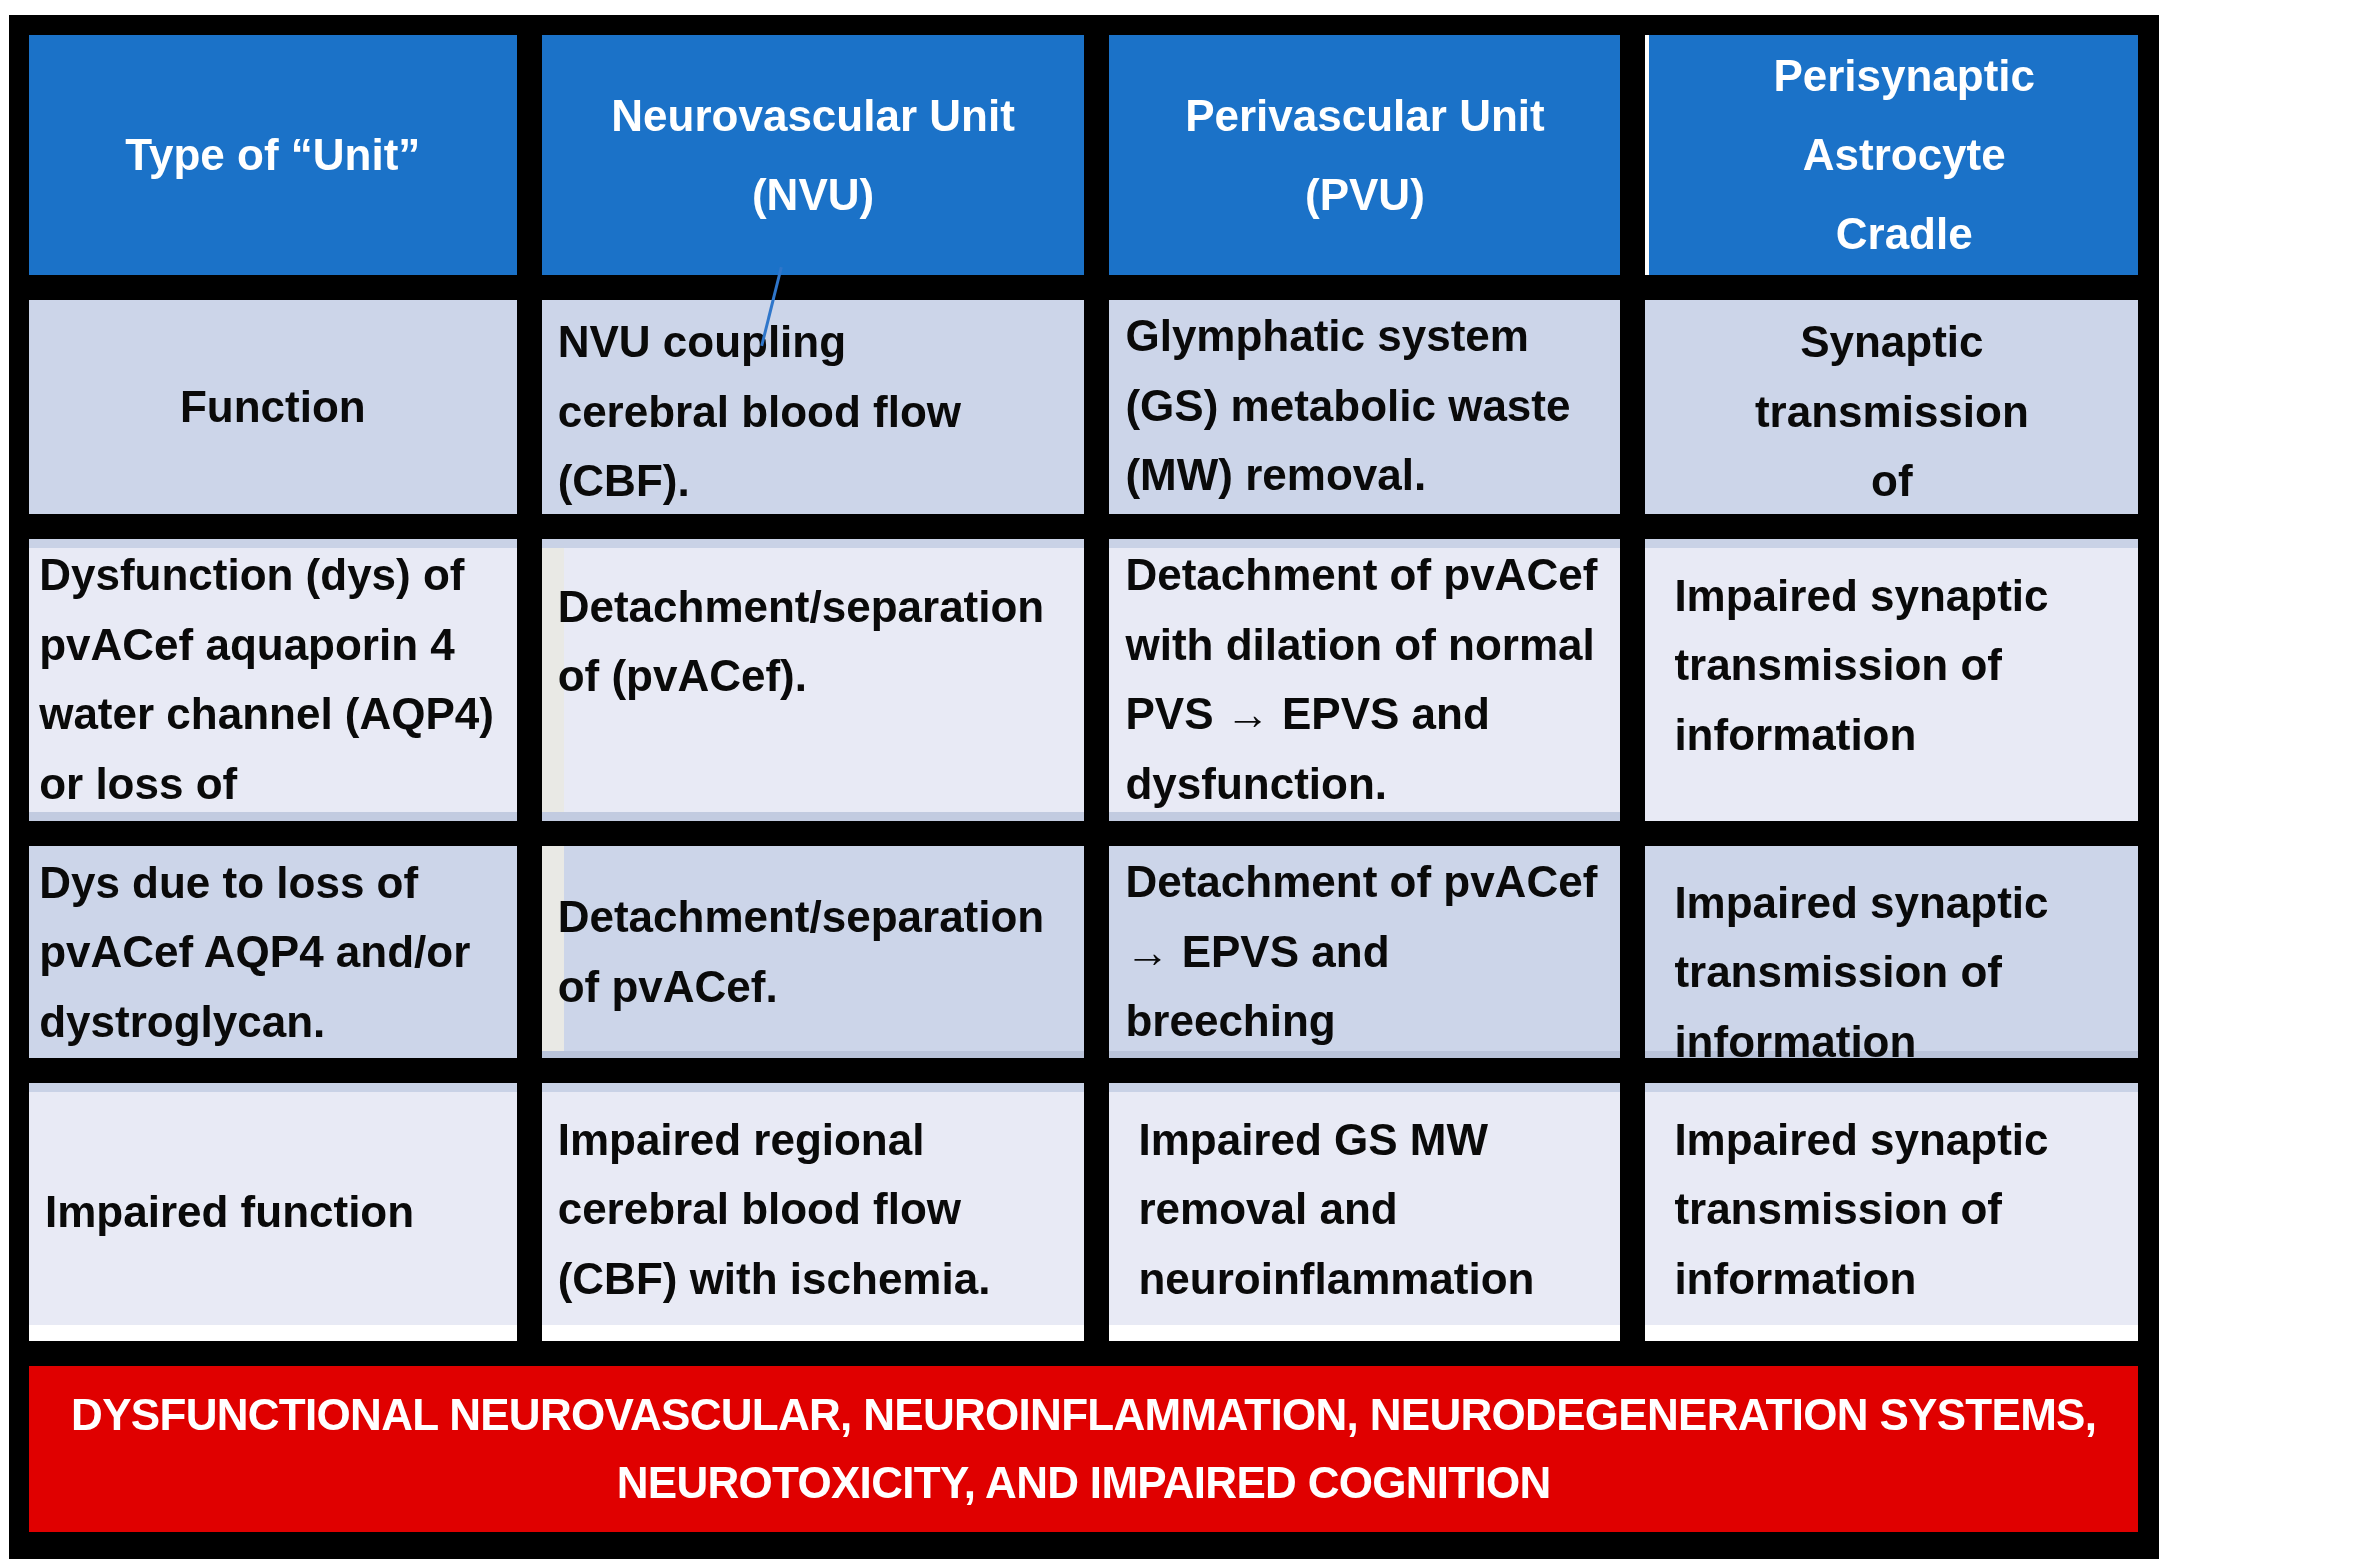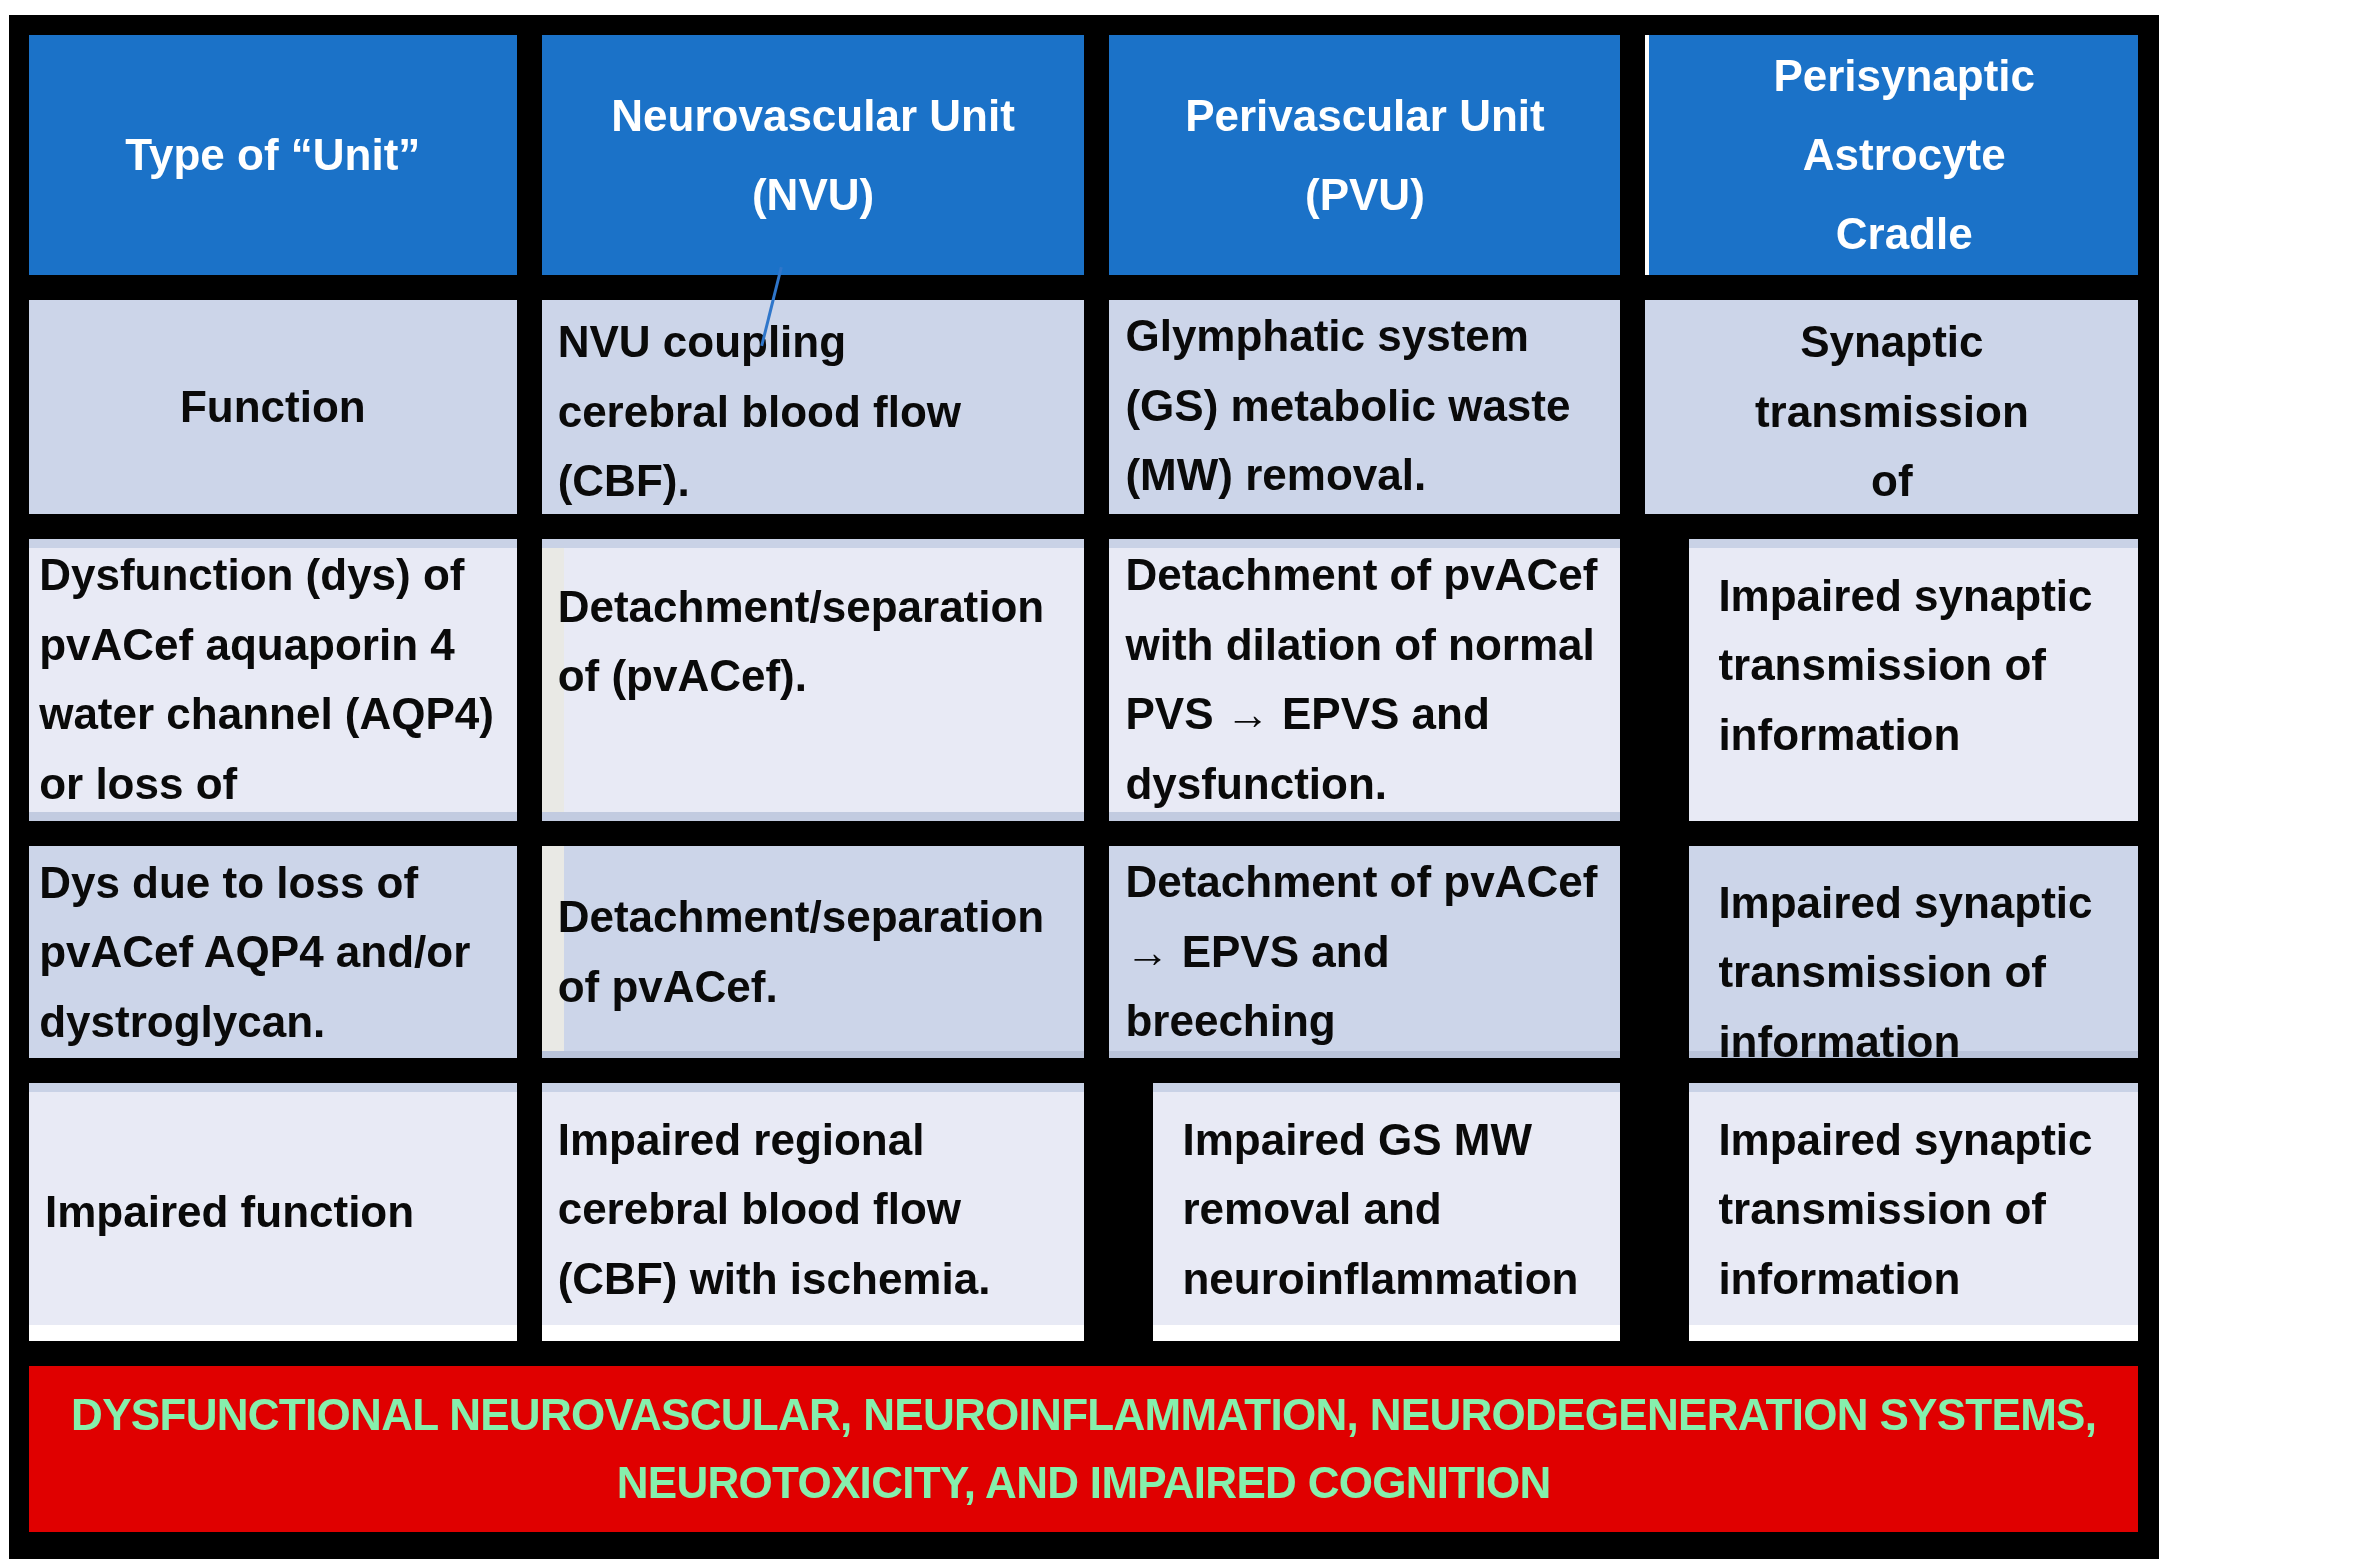--- a/index.html
+++ b/index.html
@@ -39,23 +39,23 @@
   .bandA-bottom.strip{background-image:
       linear-gradient(to top,#bac4da 0 7.3px,rgba(0,0,0,0) 7.3px),
       linear-gradient(to right,#e9e9e5 0 22px,rgba(0,0,0,0) 22px);}
   .white-bottom{background-image:
       linear-gradient(to bottom,#c9d2e6 0 8.7px,rgba(0,0,0,0) 8.7px),
       linear-gradient(to top,#ffffff 0 16px,rgba(0,0,0,0) 16px);}
 
   .vcenter{display:flex;flex-direction:column;justify-content:center;padding-top:0;}
   .hcenter{text-align:center;}
   .pt0{padding-top:1.5px;}  .pt30{padding-top:22px;}  .pt45{padding-top:33px;}
-  .pl14{padding-left:10.2px;padding-right:18px;}  .pl40{padding-left:29px;margin-left:44px;}
+  .pl14{padding-left:10.2px;padding-right:18px;}  .pl40{padding-left:29px;}
 
-  .banner{grid-column:1/-1;background:#e00000;color:#86efac;
+  .banner{grid-column:1/-1;background:#e00000;color:#ffffff;
           font-weight:700;font-size:44px;line-height:1.55;letter-spacing:-0.7px;
           display:flex;flex-direction:column;justify-content:center;
           text-align:center;white-space:pre-line;}
 
   .artifact{position:absolute;left:770px;top:266px;width:2.9px;height:81px;
             background:#2f76ca;transform:rotate(14deg);}
 </style>
 </head>
 <body>
 

